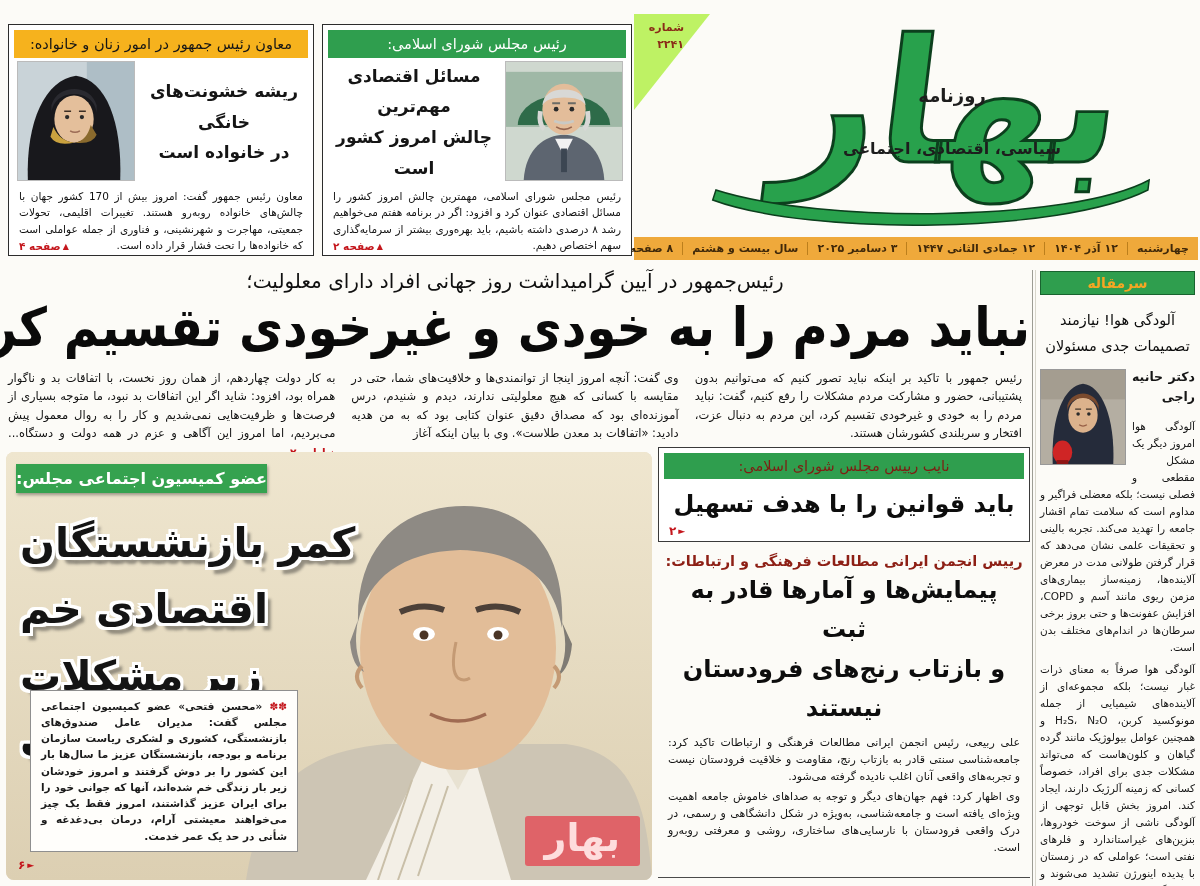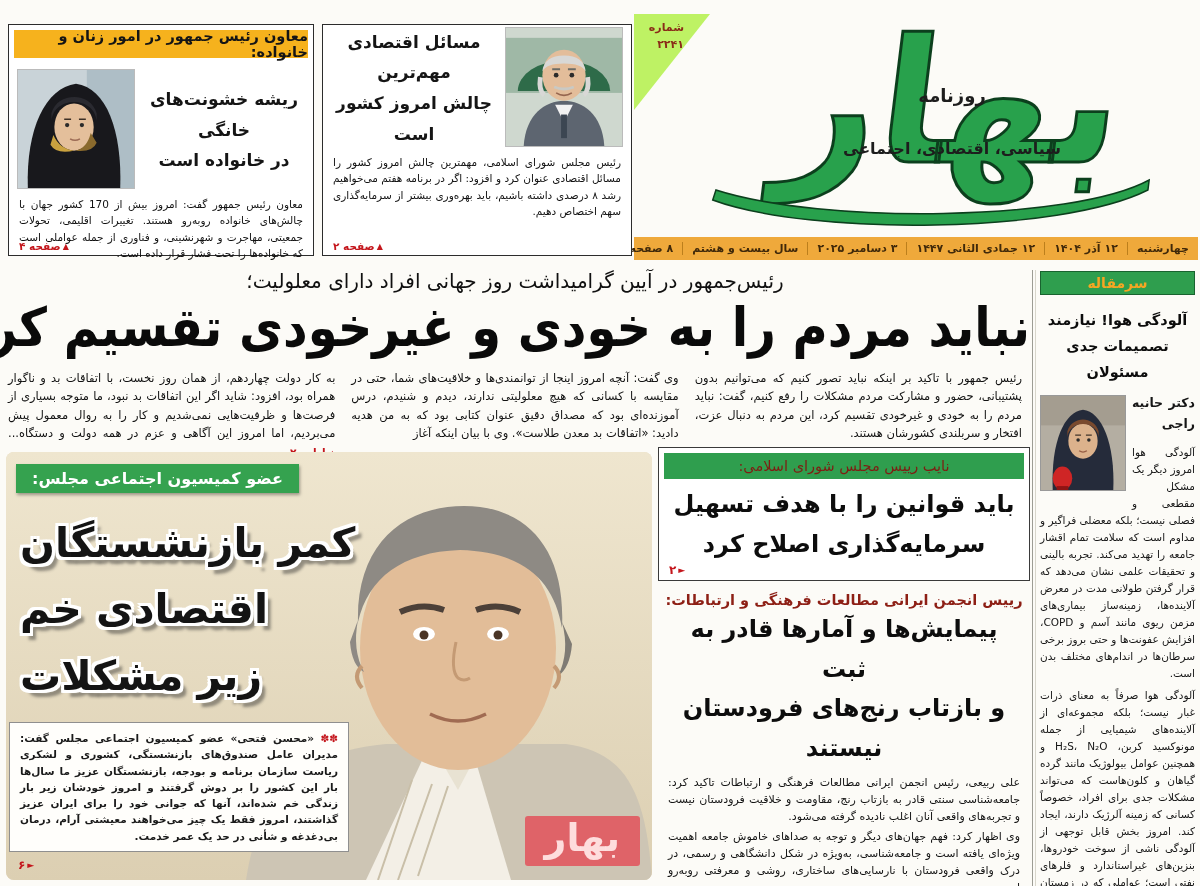--- a/index.html
+++ b/index.html
@@ -16,21 +16,21 @@
   .tagline .l1 { font-size:18px; }
   .tagline .l2 { font-size:16px;margin-top:23px; }
   .datebar { position:absolute; left:2px; right:2px; bottom:6px; height:23px; background:#efa93b; display:flex; direction:rtl; align-items:center; justify-content:flex-start; font-size:11px; font-weight:bold; color:#40290a; }
   .datebar span { padding:0 9px; border-left:1px solid #bc7f1c; white-space:nowrap; }
   .datebar span:last-child { border-left:none; }
 
   
   .newsbox { position:absolute; top:24px; height:232px; background:#fff; border:1px solid #2c2c2c; }
   #box-women { left:8px; width:306px; }
   #box-majlis { left:322px; width:310px; }
-  .box-head { margin:5px 5px 9px; height:28px; display:flex; align-items:center; justify-content:center; font-weight:bold; font-size:14.5px; }
+  .box-head { margin:5px 5px 1px; height:28px; display:flex; align-items:center; justify-content:center; font-weight:normal; font-size:14.5px; }
   .head-yellow { background:#f6b21d; color:#151515; }
   .head-green { background:#2f9e4e; color:#fff; }
   .box-row { display:flex; direction:ltr; padding:2px 8px 0; gap:8px; height:124px; }
   .box-photo { width:118px; height:120px; border:1px solid #bbb; flex:none; }
   .box-photo svg { width:100%; height:100%; display:block; }
   .box-headline { flex:1; display:flex; flex-direction:column; justify-content:center; direction:rtl; text-align:center; font-weight:bold; font-size:17px; line-height:1.8; }
   .box-text { padding:5px 10px 0; font-size:10.5px; line-height:1.55; text-align:justify; color:#111; }
   .box-foot { position:absolute; bottom:3px; left:10px; color:#c4161c; font-size:10.5px; font-weight:bold; display:flex; direction:rtl; align-items:center; gap:2px; }
   .box-foot .tri { font-size:8px; }
 
@@ -43,24 +43,24 @@
   .cont-ref { color:#c4161c; font-weight:bold; white-space:nowrap; font-size:10.5px; }
   .cont-ref .tri { font-size:8px; }
 
   
   .v-divider { position:absolute; left:1032px; top:270px; bottom:0; width:1px; background:#9c9c94; }
   .v-divider2 { position:absolute; left:1035px; top:270px; bottom:0; width:1px; background:#d8d6cc; }
 
   
   .photo-story { position:absolute; left:6px; top:452px; width:646px; height:428px; border-radius:8px; overflow:hidden; background:#e7dcc4; }
   .photo-story > svg.portrait { position:absolute; inset:0; width:100%; height:100%; }
-  .ps-kicker { position:absolute; left:10px; top:12px; background:#35a24f; color:#fff; font-weight:bold; font-size:16px; padding:5px 16px; box-shadow:1px 2px 3px rgba(0,0,0,.35); }
+  .ps-kicker { position:absolute; left:10px; top:12px; background:#35a24f; color:#fff; font-weight:bold; font-size:16px; padding:5px 0; box-shadow:1px 2px 3px rgba(0,0,0,.35); }
   .ps-headline { position:absolute; left:14px; top:58px; direction:rtl; text-align:left; font-weight:bold; font-size:41px; line-height:1.62; color:#141414;
       text-shadow:-3px -3px 0 #fff,3px -3px 0 #fff,-3px 3px 0 #fff,3px 3px 0 #fff,0 -3px 0 #fff,0 3px 0 #fff,-3px 0 0 #fff,3px 0 0 #fff,6px 7px 3px rgba(40,40,40,.45); }
-  .ps-caption { position:absolute; left:3px; bottom:28px; width:340px; background:#fffefb; border:1px solid #8f8f8f; padding:7px 10px; font-size:10.5px; font-weight:bold; line-height:1.55; text-align:justify; color:#1a1a1a; }
+  .ps-caption { position:absolute; left:24px; bottom:28px; width:268px; background:#fffefb; border:1px solid #8f8f8f; padding:7px 10px; font-size:10.5px; font-weight:bold; line-height:1.55; text-align:justify; color:#1a1a1a; }
   .ps-caption .bullets { color:#c4161c; letter-spacing:1px; }
   .ps-ref { position:absolute; left:12px; bottom:8px; color:#c4161c; font-weight:bold; font-size:12px; display:flex; align-items:center; gap:2px; direction:rtl; }
   .ps-ref .tri { font-size:9px; }
   .watermark { position:absolute; right:12px; bottom:14px; background:rgba(228,72,82,.78); color:rgba(255,228,228,.95); font-size:38px; font-weight:bold; padding:0 20px 6px; border-radius:3px; letter-spacing:3px; }
 
   
   .mid { position:absolute; left:658px; top:447px; width:372px; }
   .mid-box { position:relative; border:1.5px solid #3a3a3a; background:#fff; padding-bottom:16px; }
   .mid-head { margin:5px 5px 4px; height:26px; display:flex; align-items:center; justify-content:center; font-weight:normal; font-size:14.5px; }
   .mid-head.green { background:#2f9e4e; color:#7e1d12; }
@@ -69,21 +69,21 @@
   .mid-ref .tri { font-size:9px; }
   .mid-article { position:relative; margin-top:7px; padding:2px 4px 18px; border-bottom:1.5px solid #4a4a4a; }
   .mid-kicker { text-align:center; color:#8d1f15; font-weight:bold; font-size:14.5px; padding-top:2px; }
   .mid-article .mid-headline { font-size:24px; }
   .mid-body { font-size:11px; line-height:1.55; text-align:justify; color:#141414; padding:5px 6px 0; }
   .mid-body p { margin-bottom:3px; }
 
   
   .editorial { position:absolute; left:1040px; top:271px; width:155px; }
   .ed-head { background:#2f9e4e; border:1px solid #19632f; color:#f6a623; font-weight:bold; font-size:14px; text-align:center; height:24px; line-height:22px; }
-  .ed-title { text-align:center; font-weight:bold; font-size:14.5px; line-height:1.8; margin:12px 0 8px; color:#0c0c0c; }
+  .ed-title { text-align:center; font-weight:normal; font-size:14.5px; line-height:1.8; margin:12px 0 8px; color:#0c0c0c; }
   .ed-body { font-size:10.5px; line-height:1.62; text-align:justify; color:#161616; }
   .ed-photo { float:left; width:86px; height:96px; margin:2px 6px 4px 0; border:1px solid #999; }
   .ed-photo svg { width:100%; height:100%; display:block; }
   .ed-author { font-weight:bold; font-size:12.5px; margin:6px 0 10px; }
   .ed-body p { margin-bottom:5px; }
 </style>
 </head>
 <body>
 
 <div class="sheet">
@@ -140,20 +140,21 @@
       </div>
     </div>
     <div class="box-text">معاون رئیس جمهور گفت: امروز بیش از 170 کشور جهان با چالش‌های خانواده روبه‌رو هستند. تغییرات اقلیمی، تحولات جمعیتی، مهاجرت و شهرنشینی، و فناوری از جمله عواملی است که خانواده‌ها را تحت فشار قرار داده است.</div>
     <div class="box-foot">
       <span class="tri">▲</span>
       <span>صفحه ۴</span>
     </div>
   </div>
 
   <div class="newsbox" id="box-majlis">
+    <div class="box-head head-green">رئیس مجلس شورای اسلامی:</div>
     <div class="box-row">
       <div class="box-headline">
         <span>مسائل اقتصادی مهم‌ترین</span>
         <span>چالش امروز کشور است</span>
       </div>
       <div class="box-photo">
         <svg viewBox="0 0 118 120" preserveAspectRatio="none">
           <rect width="118" height="120" fill="#cfd8cf"></rect>
           <rect x="0" y="10" width="118" height="56" fill="#9fb8a6"></rect>
           <path d="M12 64 a 46 30 0 0 1 94 0 Z" fill="#2e6b49"></path>
@@ -240,21 +241,20 @@
     </div>
     <div class="watermark">بهار</div>
   </div>
 
   <div class="mid">
 
     <div class="mid-box" id="box-deputy">
       <div class="mid-head green">نایب رییس مجلس شورای اسلامی:</div>
       <div class="mid-headline">
         <div>باید قوانین را با هدف تسهیل</div>
-        <div>سرمایه‌گذاری اصلاح کرد</div>
       </div>
       <div class="mid-ref">
         <span class="tri">►</span>
         <span>۲</span>
       </div>
     </div>
 
     <div class="mid-article">
       <div class="mid-kicker">رییس انجمن ایرانی مطالعات فرهنگی و ارتباطات:</div>
       <div class="mid-headline">

